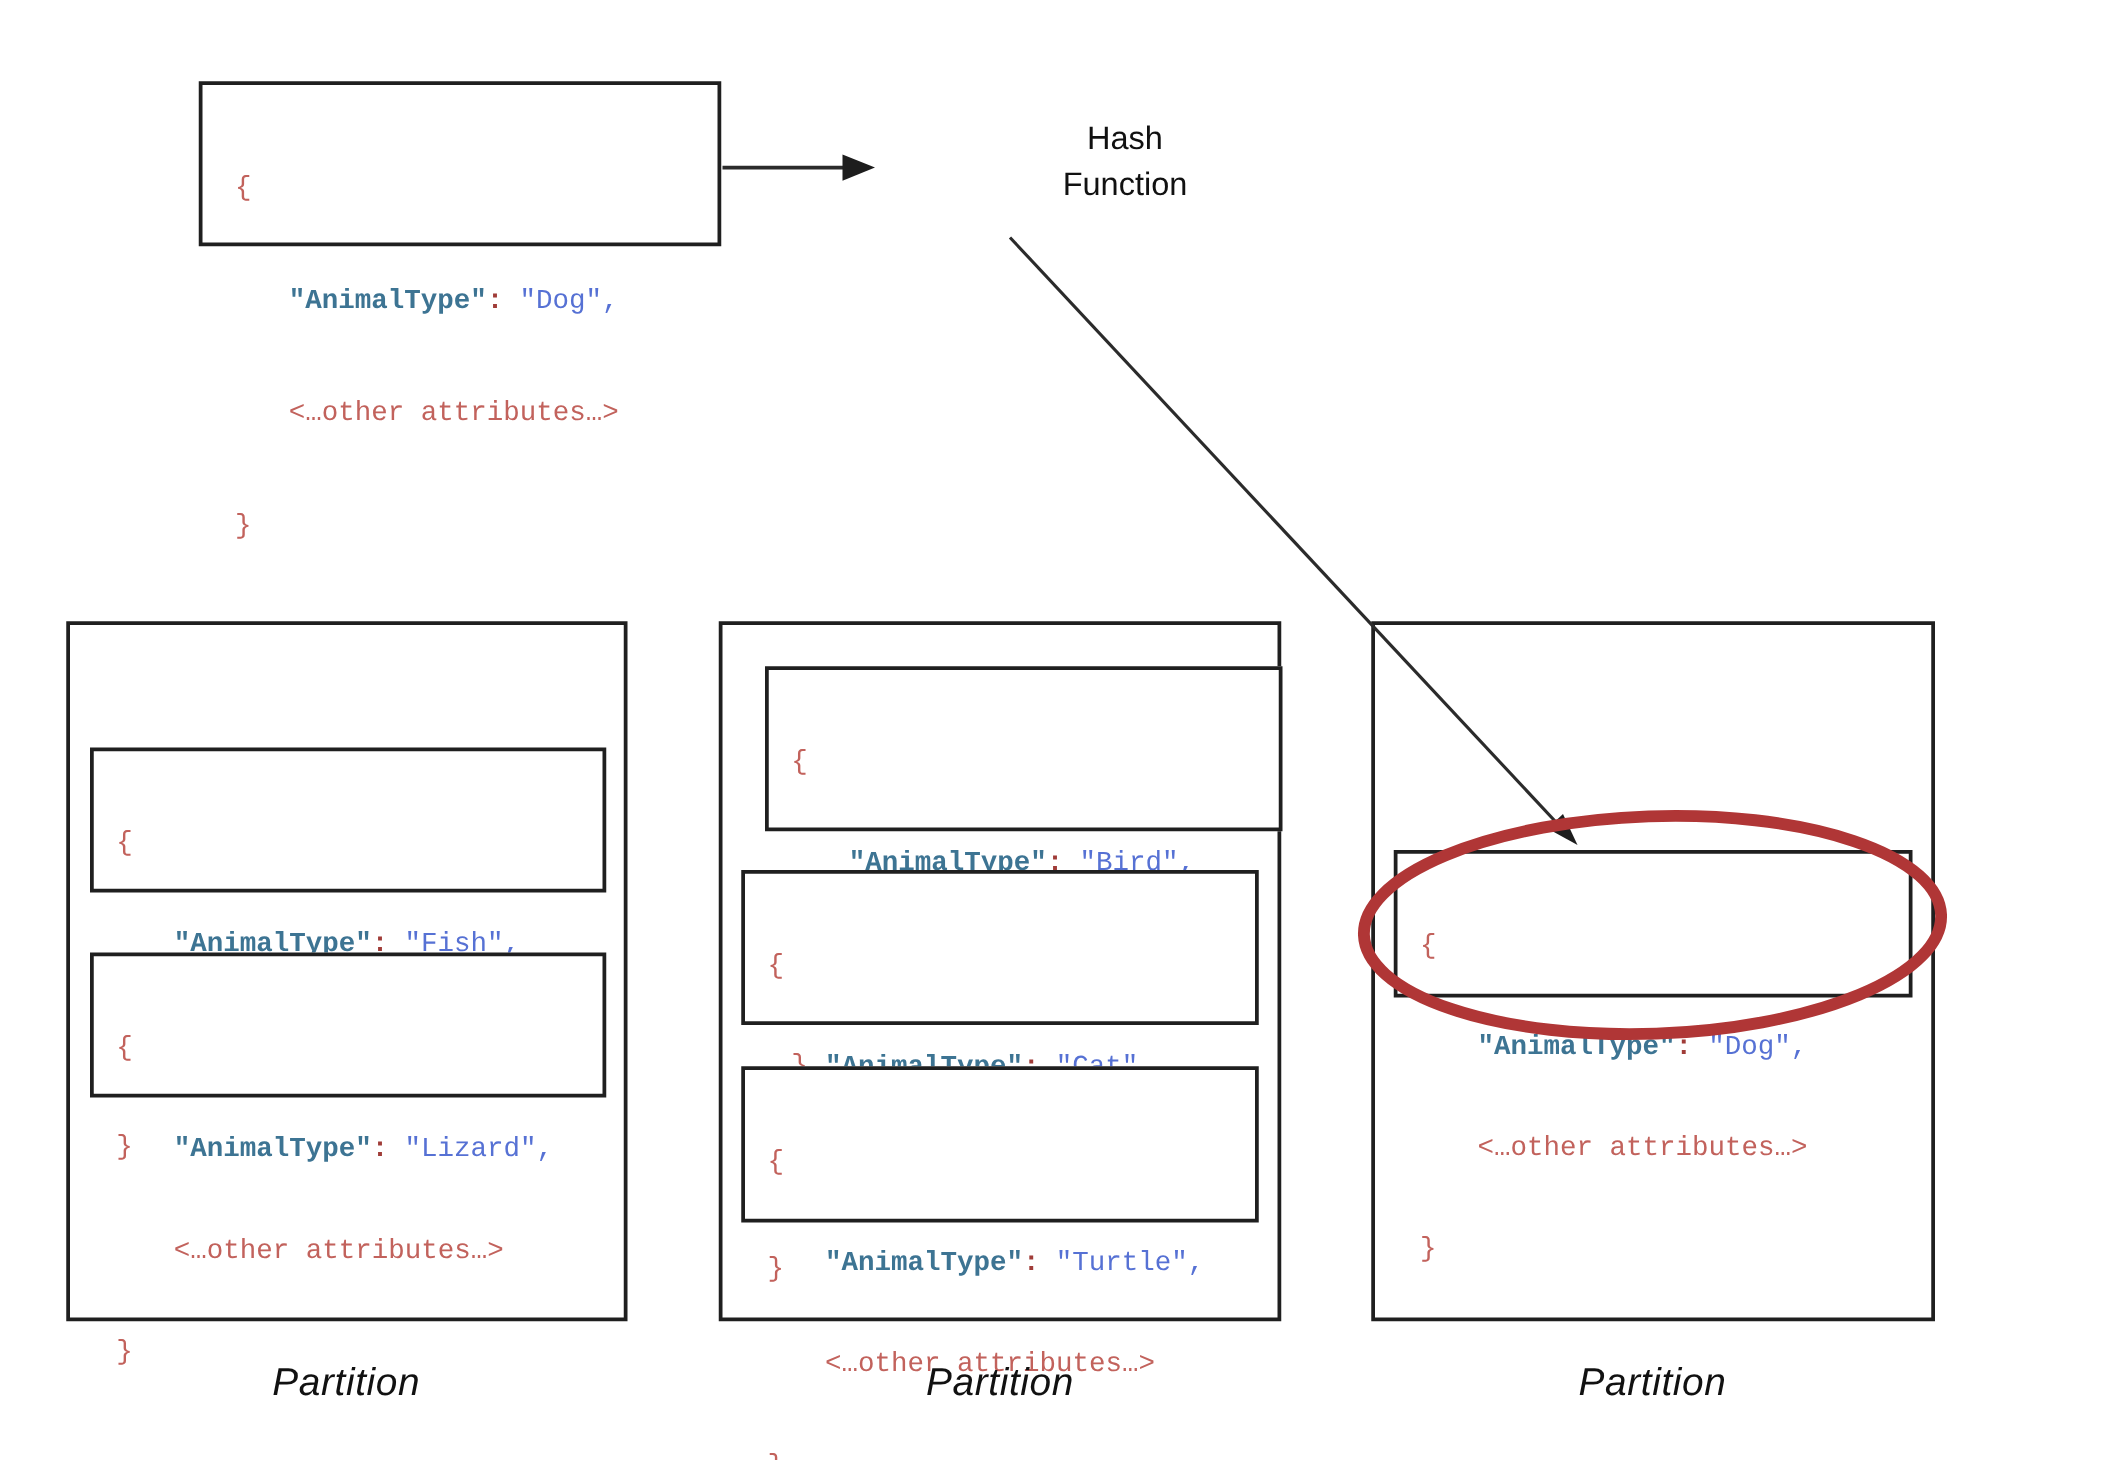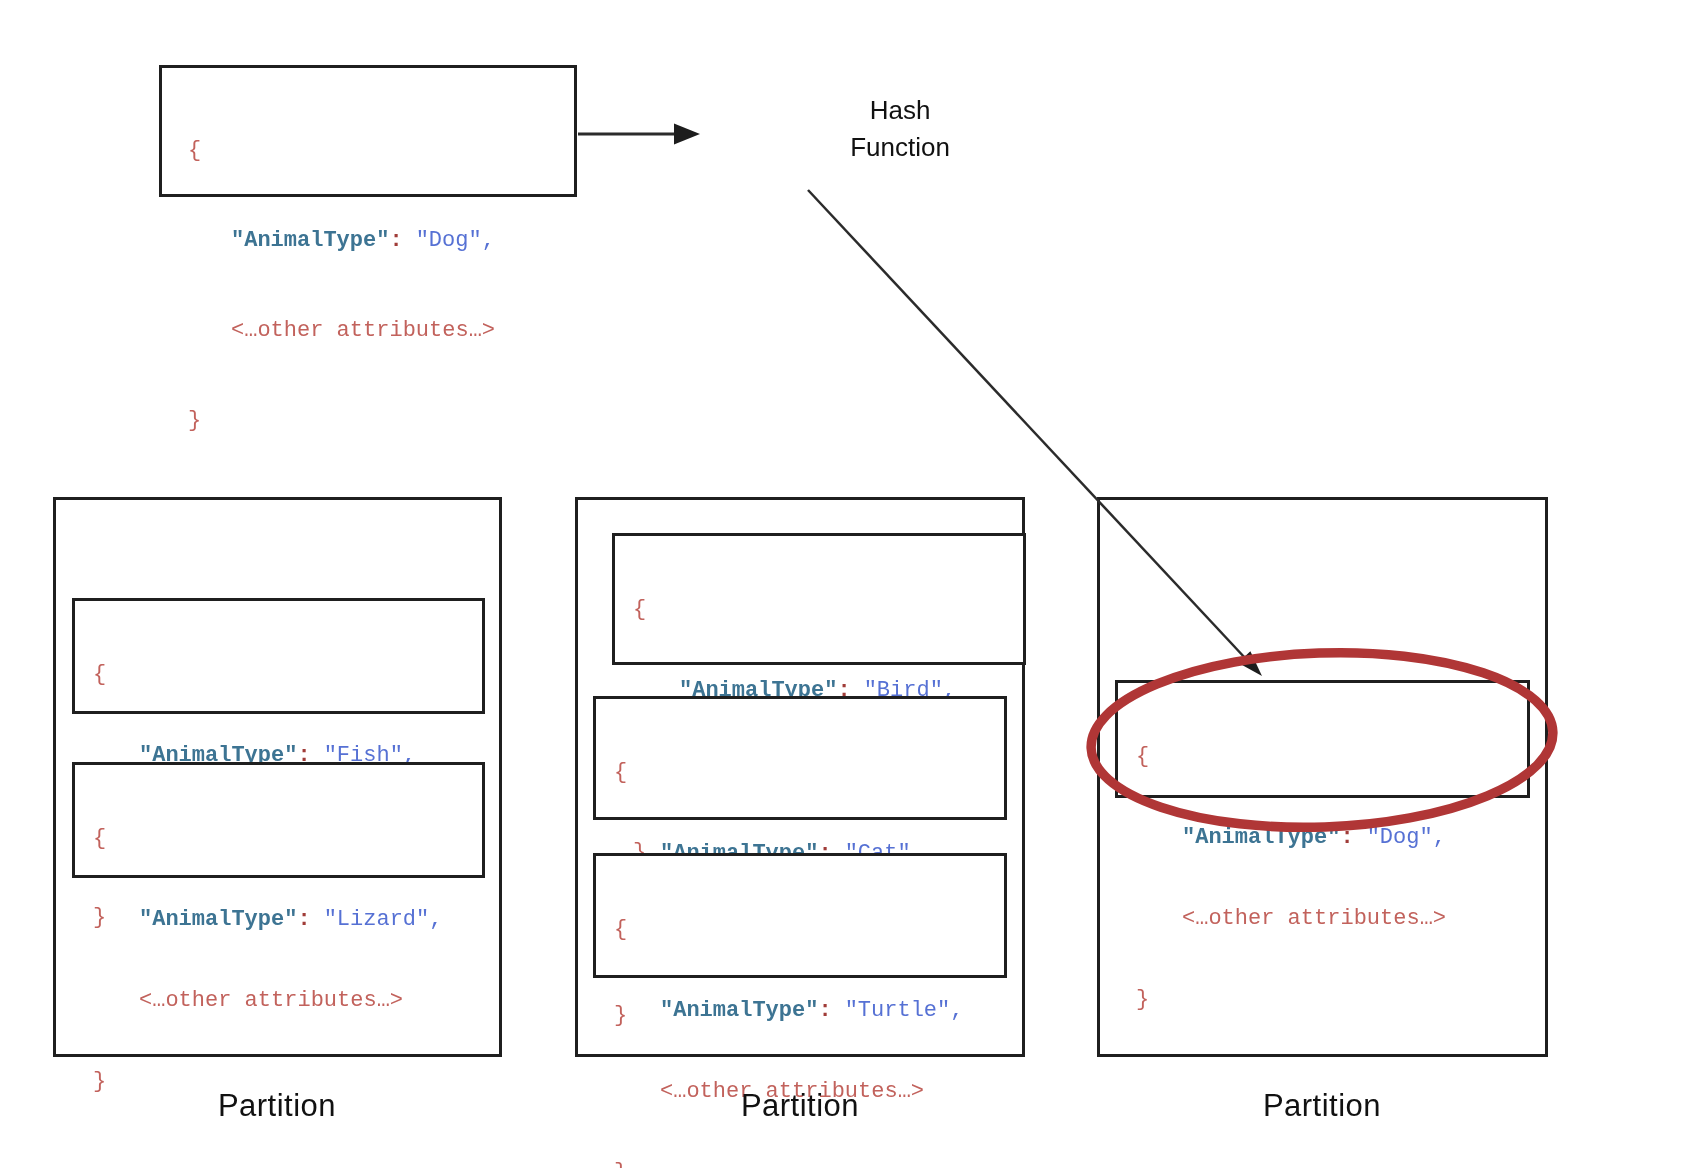--- a/index.html
+++ b/index.html
@@ -22,21 +22,21 @@
   .key{color:#3d7493;font-weight:bold;}
   .colon{color:#a03c38;font-weight:bold;}
   .val{color:#5671d4;margin-left:13px;}
   
   .partition{
     position:absolute;top:497px;height:560px;border:3px solid #1f1f1f;
     box-sizing:border-box;background:#ffffff;
   }
   .partition-label{
     position:absolute;top:1088px;width:200px;text-align:center;
-    font-size:31px;color:#111;letter-spacing:0.5px;
+    font-size:31px;color:#111;letter-spacing:0.5px;font-style:italic;
   }
   
   .fx-box{
     position:absolute;left:701px;top:85px;width:109px;height:105px;
     border:2.5px solid #333;box-sizing:border-box;background:#fff;
     display:flex;align-items:center;justify-content:center;
   }
   .fx-text{font-style:italic;font-weight:600;font-size:47px;color:#0d0d0d;letter-spacing:-1px;}
   .hash-label{
     position:absolute;left:810px;top:92px;width:180px;text-align:center;

